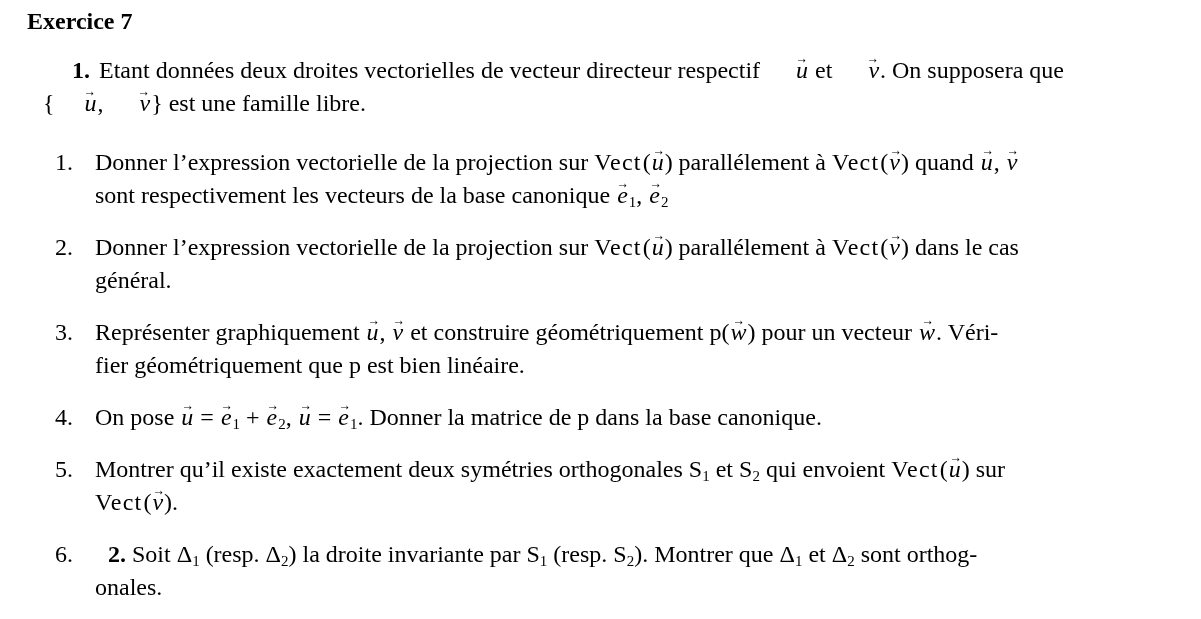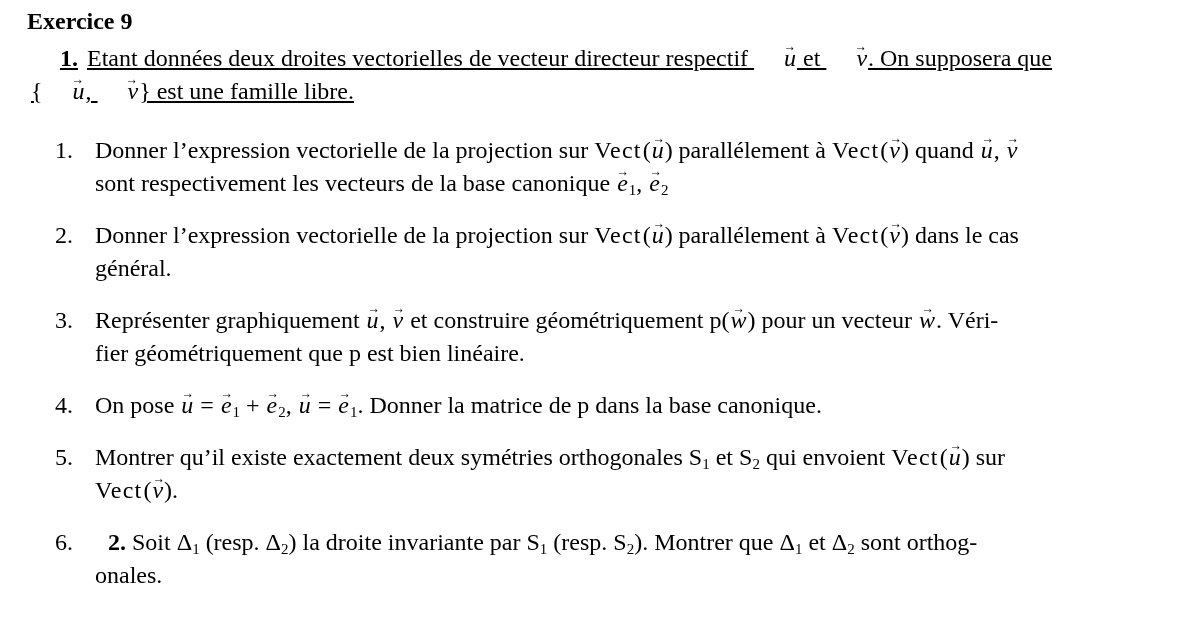--- a/index.html
+++ b/index.html
@@ -3,21 +3,21 @@
 <meta charset="utf-8">
 <style>
   html,body{margin:0;padding:0;}
   body{
     width:1201px;height:619px;background:#ffffff;overflow:hidden;
     font-family:"Liberation Serif", serif;color:#000000;
   }
   .page{box-sizing:border-box;width:1201px;height:619px;padding:5px 22px 0 27px;
         font-size:24px;line-height:33px;}
   .title{font-weight:bold;}
-  .intro{margin:4px;text-indent:29px;text-decoration:underline;}
+  .intro{margin:16px;text-indent:29px;}
   .items{list-style:none;margin:0;padding:0;}
   .item{position:relative;padding-left:68px;margin-top:19px;}
   .item:first-child{margin-top:26px;}
   .item .num{position:absolute;left:28px;top:0;}
   .b{font-weight:bold;}
   .mi{}
   .mi-w{letter-spacing:0.05em;margin-right:1px;}
   .txt{}
   .sp-sm{display:inline-block;width:9px;}
   .sp-md{display:inline-block;width:13px;}
@@ -27,21 +27,21 @@
     position:absolute;left:50%;top:-4px;
     transform:translateX(-46%) scaleX(0.82);
     font-size:15px;line-height:16px;font-style:normal;
   }
   sub.msub{font-size:15px;line-height:0;vertical-align:-0.28em;}
 </style>
 </head>
 <body>
 
 <div class="page">
-  <div class="title">Exercice 9</div>
+  <div class="title">Exercice 7</div>
   <p class="intro"><span class="b">1.</span><span class="sp-sm"></span><span class="txt">Etant données deux droites vectorielles de vecteur directeur respectif </span><span class="vec"><span class="vec-arrow">→</span><span class="vec-letter">u</span></span><span class="txt"> et </span><span class="vec"><span class="vec-arrow">→</span><span class="vec-letter">v</span></span><span class="txt">. On supposera que</span><br><span class="txt">{</span><span class="vec"><span class="vec-arrow">→</span><span class="vec-letter">u</span></span><span class="txt">, </span><span class="vec"><span class="vec-arrow">→</span><span class="vec-letter">v</span></span><span class="txt">} est une famille libre.</span></p>
   <ol class="items">
       <li class="item"><span class="num">1.</span><span class="body"><span class="txt">Donner l’expression vectorielle de la projection sur </span><span class="mi mi-w">Vect</span><span class="txt">(</span><span class="vec"><span class="vec-arrow">→</span><span class="vec-letter">u</span></span><span class="txt">) parallélement à </span><span class="mi mi-w">Vect</span><span class="txt">(</span><span class="vec"><span class="vec-arrow">→</span><span class="vec-letter">v</span></span><span class="txt">) quand </span><span class="vec"><span class="vec-arrow">→</span><span class="vec-letter">u</span></span><span class="txt">, </span><span class="vec"><span class="vec-arrow">→</span><span class="vec-letter">v</span></span><br><span class="txt">sont respectivement les vecteurs de la base canonique </span><span class="vec"><span class="vec-arrow">→</span><span class="vec-letter">e</span></span><sub class="msub">1</sub><span class="txt">, </span><span class="vec"><span class="vec-arrow">→</span><span class="vec-letter">e</span></span><sub class="msub">2</sub></span></li>
       <li class="item"><span class="num">2.</span><span class="body"><span class="txt">Donner l’expression vectorielle de la projection sur </span><span class="mi mi-w">Vect</span><span class="txt">(</span><span class="vec"><span class="vec-arrow">→</span><span class="vec-letter">u</span></span><span class="txt">) parallélement à </span><span class="mi mi-w">Vect</span><span class="txt">(</span><span class="vec"><span class="vec-arrow">→</span><span class="vec-letter">v</span></span><span class="txt">) dans le cas</span><br><span class="txt">général.</span></span></li>
       <li class="item"><span class="num">3.</span><span class="body"><span class="txt">Représenter graphiquement </span><span class="vec"><span class="vec-arrow">→</span><span class="vec-letter">u</span></span><span class="txt">, </span><span class="vec"><span class="vec-arrow">→</span><span class="vec-letter">v</span></span><span class="txt"> et construire géométriquement </span><span class="mi">p</span><span class="txt">(</span><span class="vec"><span class="vec-arrow">→</span><span class="vec-letter">w</span></span><span class="txt">) pour un vecteur </span><span class="vec"><span class="vec-arrow">→</span><span class="vec-letter">w</span></span><span class="txt">. Véri-</span><br><span class="txt">fier géométriquement que </span><span class="mi">p</span><span class="txt"> est bien linéaire.</span></span></li>
       <li class="item"><span class="num">4.</span><span class="body"><span class="txt">On pose </span><span class="vec"><span class="vec-arrow">→</span><span class="vec-letter">u</span></span><span class="txt"> = </span><span class="vec"><span class="vec-arrow">→</span><span class="vec-letter">e</span></span><sub class="msub">1</sub><span class="txt"> + </span><span class="vec"><span class="vec-arrow">→</span><span class="vec-letter">e</span></span><sub class="msub">2</sub><span class="txt">, </span><span class="vec"><span class="vec-arrow">→</span><span class="vec-letter">u</span></span><span class="txt"> = </span><span class="vec"><span class="vec-arrow">→</span><span class="vec-letter">e</span></span><sub class="msub">1</sub><span class="txt">. Donner la matrice de </span><span class="mi">p</span><span class="txt"> dans la base canonique.</span></span></li>
       <li class="item"><span class="num">5.</span><span class="body"><span class="txt">Montrer qu’il existe exactement deux symétries orthogonales </span><span class="mi">S</span><sub class="msub">1</sub><span class="txt"> et </span><span class="mi">S</span><sub class="msub">2</sub><span class="txt"> qui envoient </span><span class="mi mi-w">Vect</span><span class="txt">(</span><span class="vec"><span class="vec-arrow">→</span><span class="vec-letter">u</span></span><span class="txt">) sur</span><br><span class="mi mi-w">Vect</span><span class="txt">(</span><span class="vec"><span class="vec-arrow">→</span><span class="vec-letter">v</span></span><span class="txt">).</span></span></li>
       <li class="item"><span class="num">6.</span><span class="body"><span class="sp-md"></span><span class="b">2.</span><span class="txt"> Soit </span><span class="txt">Δ</span><sub class="msub">1</sub><span class="txt"> (resp. </span><span class="txt">Δ</span><sub class="msub">2</sub><span class="txt">) la droite invariante par </span><span class="mi">S</span><sub class="msub">1</sub><span class="txt"> (resp. </span><span class="mi">S</span><sub class="msub">2</sub><span class="txt">). Montrer que </span><span class="txt">Δ</span><sub class="msub">1</sub><span class="txt"> et </span><span class="txt">Δ</span><sub class="msub">2</sub><span class="txt"> sont orthog-</span><br><span class="txt">onales.</span></span></li>
     </ol>
 </div>

